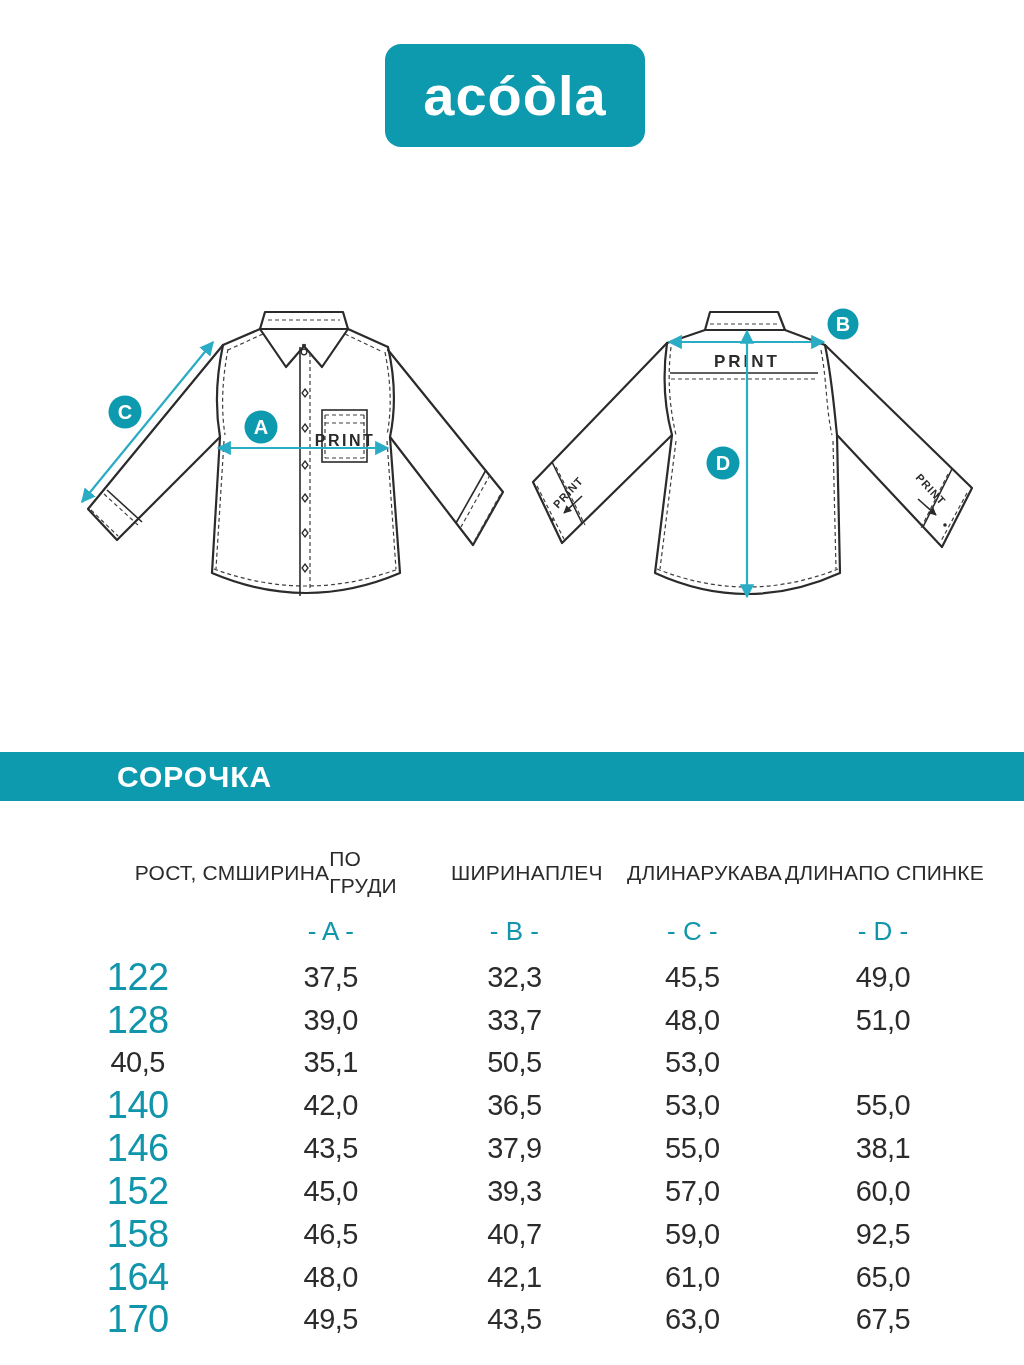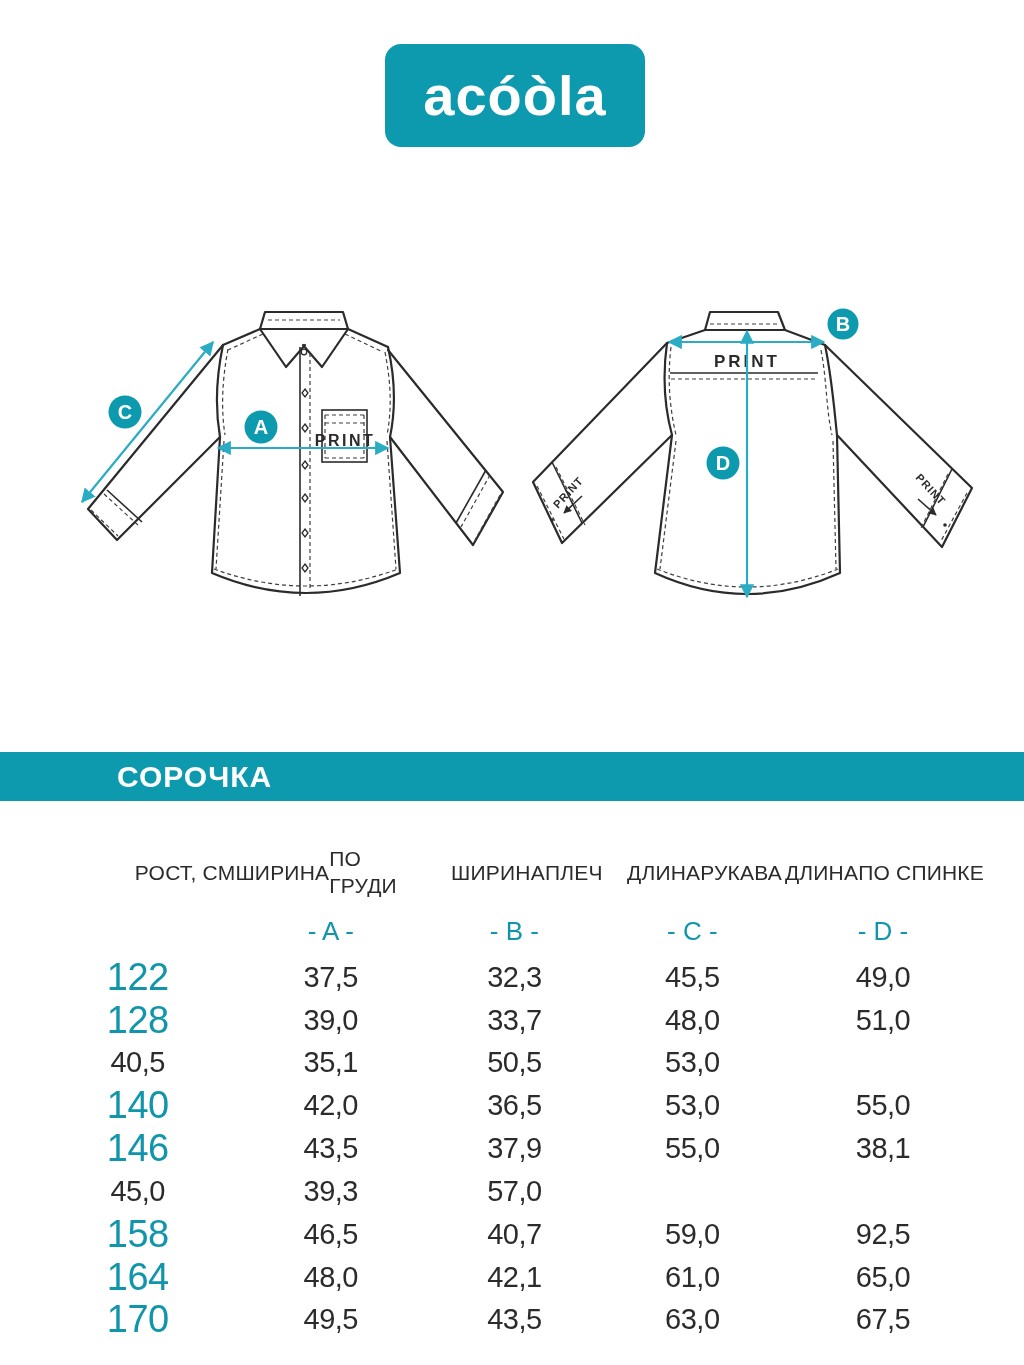--- a/index.html
+++ b/index.html
@@ -222,23 +222,25 @@
           <div class="cell val">55,0</div>
         </div>
         <div class="grid5 trow">
           <div class="cell size">146</div>
           <div class="cell val">43,5</div>
           <div class="cell val">37,9</div>
           <div class="cell val">55,0</div>
           <div class="cell val">38,1</div>
         </div>
         <div class="grid5 trow">
+          <div class="cell size">152</div>
           <div class="cell val">45,0</div>
           <div class="cell val">39,3</div>
           <div class="cell val">57,0</div>
+          <div class="cell val">60,0</div>
         </div>
         <div class="grid5 trow">
           <div class="cell size">158</div>
           <div class="cell val">46,5</div>
           <div class="cell val">40,7</div>
           <div class="cell val">59,0</div>
           <div class="cell val">92,5</div>
         </div>
         <div class="grid5 trow">
           <div class="cell size">164</div>

